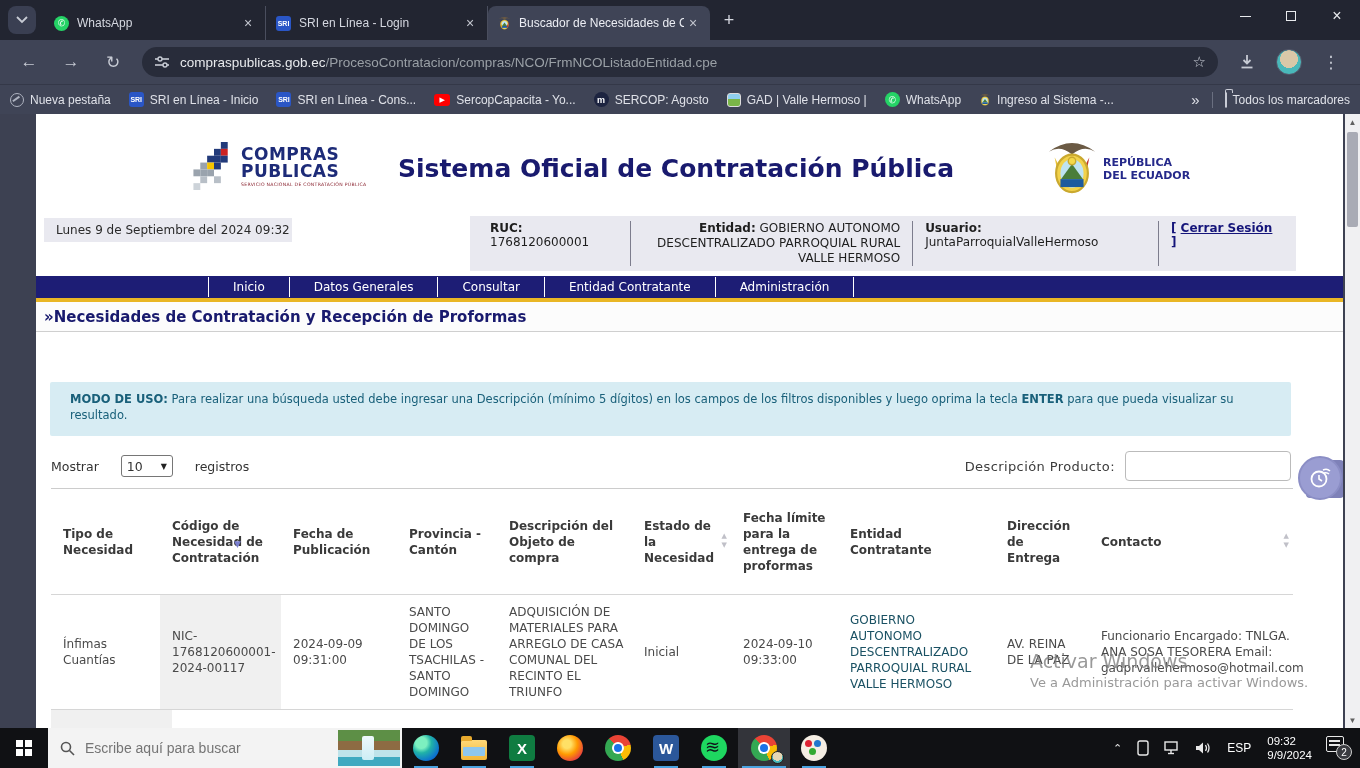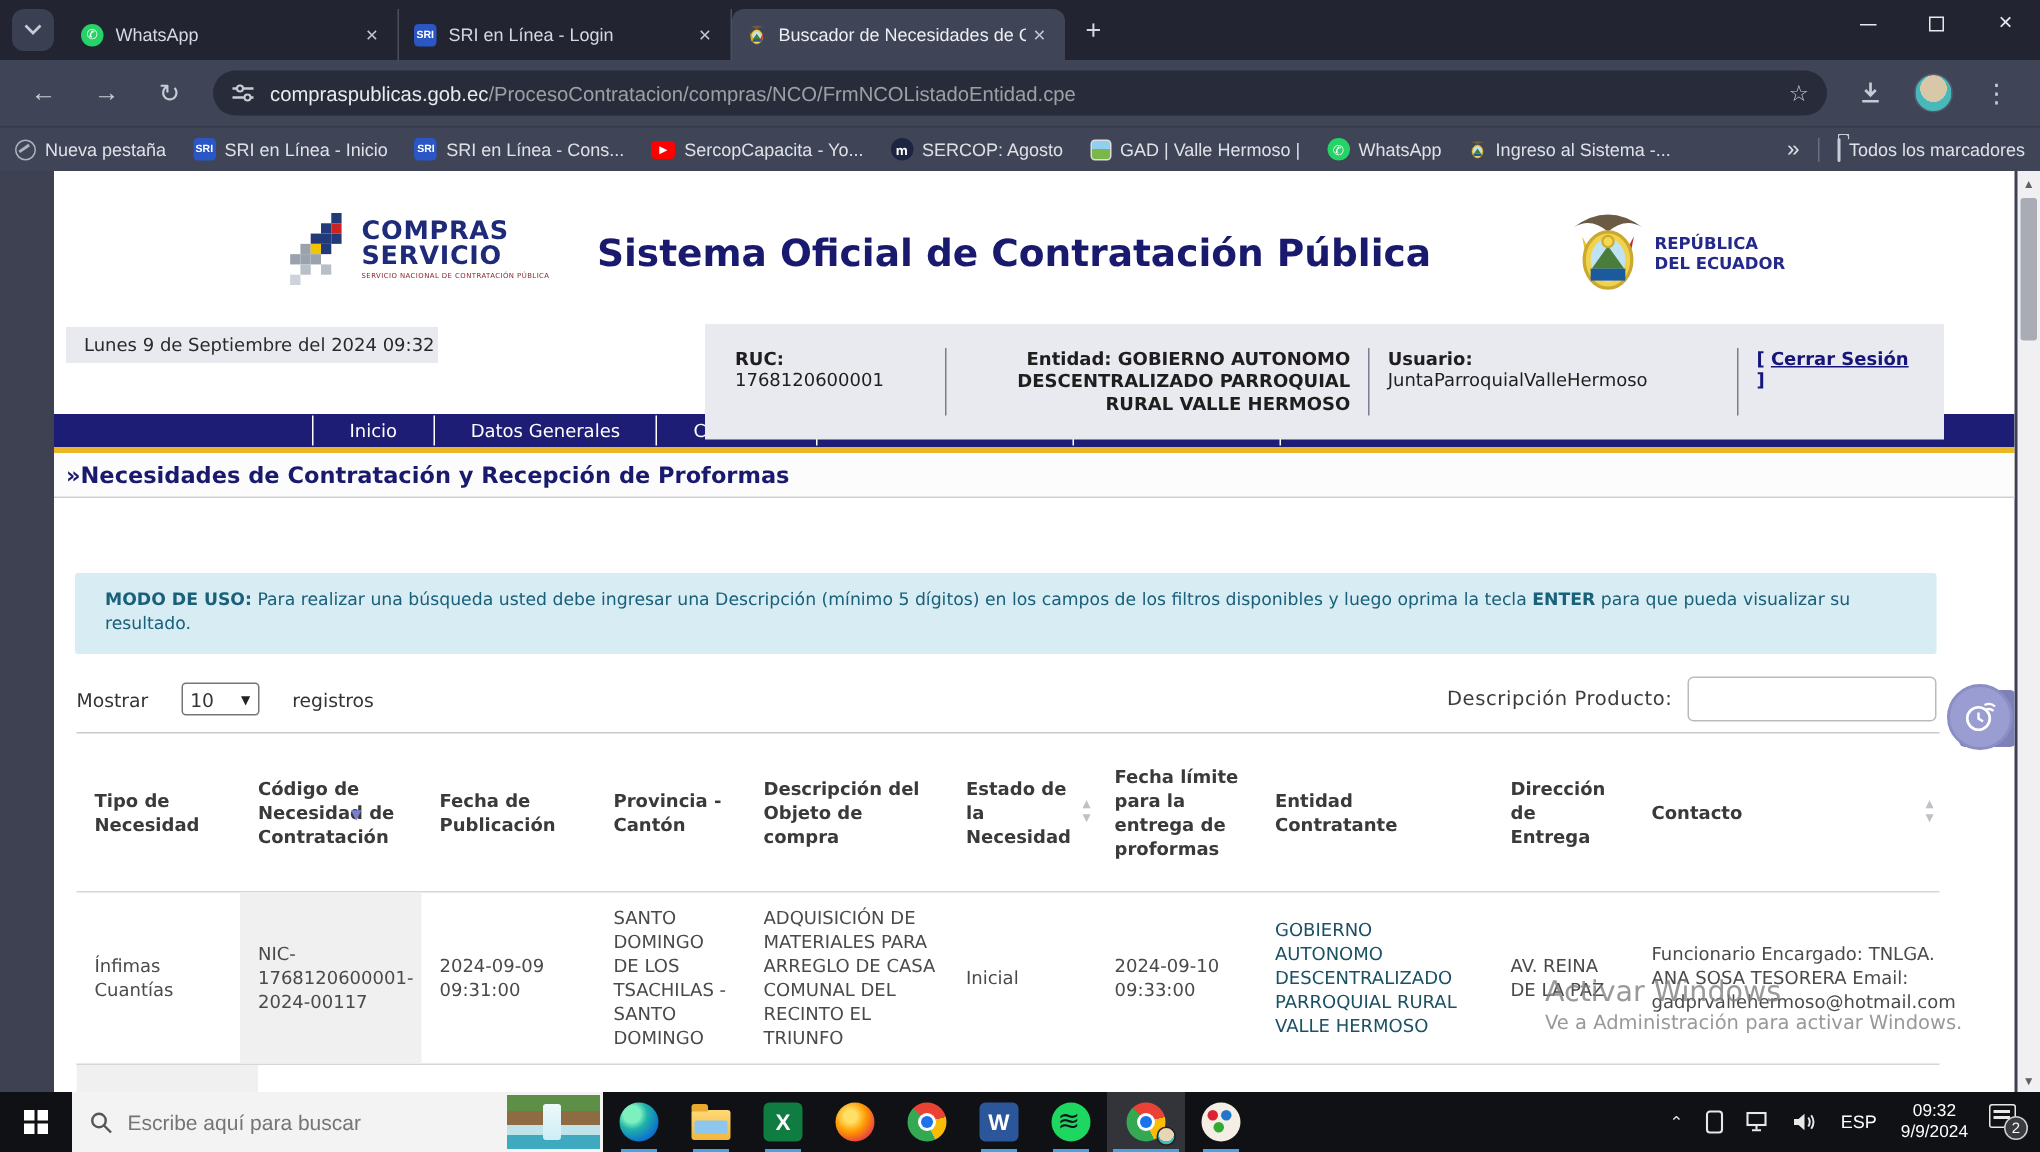--- a/index.html
+++ b/index.html
@@ -52,24 +52,24 @@
   .logo-cp { position:absolute; left:157px; top:0; display:flex; align-items:center; }
   .logo-text { margin-left:6px; }
   .logo-text .l1 { font-size:17px; font-weight:bold; color:#1d2b78; line-height:17px; letter-spacing:.5px; }
   .logo-text .tg { font-size:4.6px; color:#8a2430; letter-spacing:.3px; margin-top:2px; }
   .page-title { position:absolute; left:360px; top:12px; width:560px; text-align:center; font-size:25px; font-weight:bold; color:#191a6e; }
   .crest-box { position:absolute; left:1010px; top:-2px; display:flex; align-items:center; }
   .crest-label { font-size:11px; font-weight:bold; color:#25298a; line-height:13px; margin-left:5px; }
 
   .info-row { margin-top:16px; height:52px; position:relative; font-size:12px; }
   .date-box { position:absolute; left:8px; top:2px; width:248px; height:24px; background:#e9e9f0; display:flex; align-items:center; padding-left:12px; color:#2a2a2a; }
-  .session-box { position:absolute; left:434px; top:0; width:826px; min-height:50px; background:#e9e9f0; display:flex; padding:16px 10px; color:#1e1e1e; }
+  .session-box { position:absolute; left:434px; top:0; width:826px; min-height:50px; background:#e9e9f0; display:flex; padding:5px 10px; color:#1e1e1e; }
   .sb-seg { padding:0 10px; }
   .sb-div { width:1px; background:#7d7d8d; margin:0 2px; }
-  .seg-entidad { width:292px; text-align:right; line-height:15px;font-weight:bold; }
+  .seg-entidad { width:292px; text-align:right; line-height:15px; }
   .logout { color:#15157a; font-weight:bold; }
   .logout u { text-decoration:underline; }
 
   .navbar { margin-top:8px; height:22px; background:#1d1d75; display:flex; align-items:center; font-size:12px; color:#fff; }
   .nav-spacer { width:172px; }
   .nav-item { padding:3px 24px; border-left:1px solid #fff; }
   .nav-item:last-child { border-right:1px solid #fff; }
   .gold-bar { height:4px; background:#e9b625; }
   .breadcrumb-bar { height:30px; display:flex; align-items:center; padding-left:8px; border-bottom:1px solid #cfcfcf; background:#fcfcfc; }
   .breadcrumb { font-size:15px; font-weight:bold; color:#191a6e; }
@@ -137,21 +137,21 @@
   .tb-chrome:after { content:""; position:absolute; left:9px; top:9px; width:8px; height:8px; background:#1a73e8; border-radius:50%; }
   .tb-word { background:#2b579a; border-radius:4px; color:#fff; font-weight:bold; font-size:15px; display:flex; align-items:center; justify-content:center; }
   .tb-spotify { background:#1ed760; position:relative; overflow:hidden; }
   .tb-spotify:before { content:"≋"; position:absolute; left:4px; top:1px; color:#10131a; font-size:18px; }
   .mini-avatar { position:absolute; right:6px; bottom:4px; width:13px; height:13px; border-radius:50%; background:radial-gradient(circle at 50% 35%, #e6d6b5 0 55%, #49b8ba 56% 100%); border:1px solid #222; }
   .tb-paint { background:#f5eee4; position:relative; }
   .tb-paint:before { content:""; position:absolute; left:4px; top:5px; width:7px; height:7px; border-radius:50%; background:#d23; box-shadow:9px 0 0 #27c, 4px 8px 0 #3a3; }
   .tray { position:absolute; right:8px; top:0; height:40px; display:flex; align-items:center; color:#fff; }
   .tray-ic { margin:0 7px; display:flex; align-items:center; justify-content:center; color:#e8e8e8; }
   .tray-lang { font-size:12px; margin:0 8px; }
-  .tray-clock { font-size:11.5px; text-align:center; line-height:14px; margin:0 8px; }
+  .tray-clock { font-size:11.5px; line-height:14px; margin:0 8px; }
   .tray-notif { position:relative; width:26px; height:24px; margin-left:6px; }
   .notif-bubble { position:absolute; left:0; top:0; width:18px; height:16px; border:1.5px solid #e8e8e8; border-radius:2px; }
   .notif-bubble:before { content:""; position:absolute; left:2px; top:3px; width:11px; height:1.5px; background:#e8e8e8; box-shadow:0 4px 0 #e8e8e8; }
   .notif-badge { position:absolute; right:0; bottom:0; width:16px; height:16px; border-radius:50%; background:#3a3b40; border:1px solid #cfcfcf; color:#fff; font-size:10px; display:flex; align-items:center; justify-content:center; }
   .chev-up { font-size:11px; }
 </style>
 </head>
 <body>
 
 <div class="tabstrip">
@@ -300,21 +300,21 @@
             <rect x="12" y="12" width="4" height="4" fill="#223a7a"></rect>
           <rect x="0" y="16" width="4" height="4" fill="#9aa3ad"></rect>
             <rect x="4" y="16" width="4" height="4" fill="#9aa3ad"></rect>
             <rect x="8" y="16" width="4" height="4" fill="#9aa3ad"></rect>
           <rect x="4" y="20" width="4" height="4" fill="#b8bfc7"></rect>
             <rect x="12" y="20" width="4" height="4" fill="#b8bfc7"></rect>
             <rect x="0" y="24" width="4" height="4" fill="#cdd3d9"></rect>
         </svg>
         <div class="logo-text">
           <div class="l1">COMPRAS</div>
-          <div class="l1">SERVICIO</div>
+          <div class="l1">PUBLICAS</div>
           <div class="tg">SERVICIO NACIONAL DE CONTRATACIÓN PÚBLICA</div>
         </div>
       </div>
       <div class="page-title">Sistema Oficial de Contratación Pública</div>
       <div class="crest-box">
         <svg width="52" height="58" viewBox="0 0 36 40">
           <path d="M2,8 Q18,-4 34,8 Q26,3 18,10 Q10,3 2,8 Z" fill="#6b5a44"></path>
           <path d="M6,12 L10,32 L14,27 Z" fill="#e8c030"></path>
             <path d="M30,12 L26,32 L22,27 Z" fill="#c03030"></path>
           <ellipse cx="18" cy="23" rx="11" ry="13" fill="#f2d24b" stroke="#caa92f" stroke-width="1.5"></ellipse>

